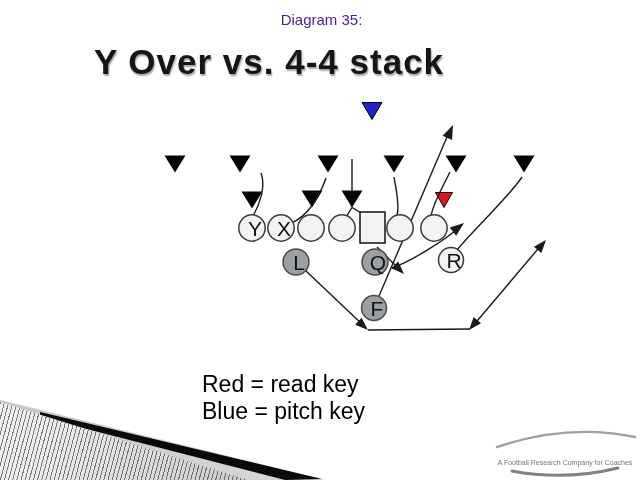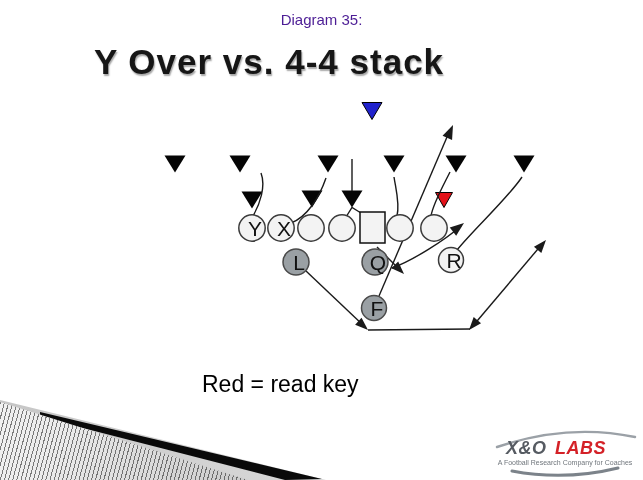--- a/index.html
+++ b/index.html
@@ -127,29 +127,26 @@
   <text class="pl" x="255" y="236">Y</text>
   <text class="pl" x="284" y="236">X</text>
   <text class="pl" x="299" y="270">L</text>
   <text class="pl" x="378" y="270">Q</text>
   <text class="pl" x="454" y="268">R</text>
   <text class="pl" x="377" y="316">F</text>
 </svg>
 
 <div class="legend">
   <div>Red = read key</div>
+  <div>Blue = pitch key</div>
 </div>
 
 <div class="wedge wedge-light"></div>
 <div class="wedge wedge-black"></div>
 <div class="wedge wedge-stripes"></div>
 
 <div class="logo">
   <svg width="152" height="54" viewBox="0 0 152 54">
     <path d="M 9,21 Q 80,-3 147,11" fill="none" stroke="#9ba1a7" stroke-width="2.4" stroke-linecap="round"></path>
     <path d="M 24,45 Q 77,55 130,42" fill="none" stroke="#7c838a" stroke-width="3" stroke-linecap="round"></path>
   </svg>
-  <div class="brandline">
-    <span class="xo">X&amp;O</span>
-    <span class="labs">LABS</span>
-  </div>
   <div class="tagline">A Football Research Company for Coaches</div>
 </div>
 
 </body></html>

